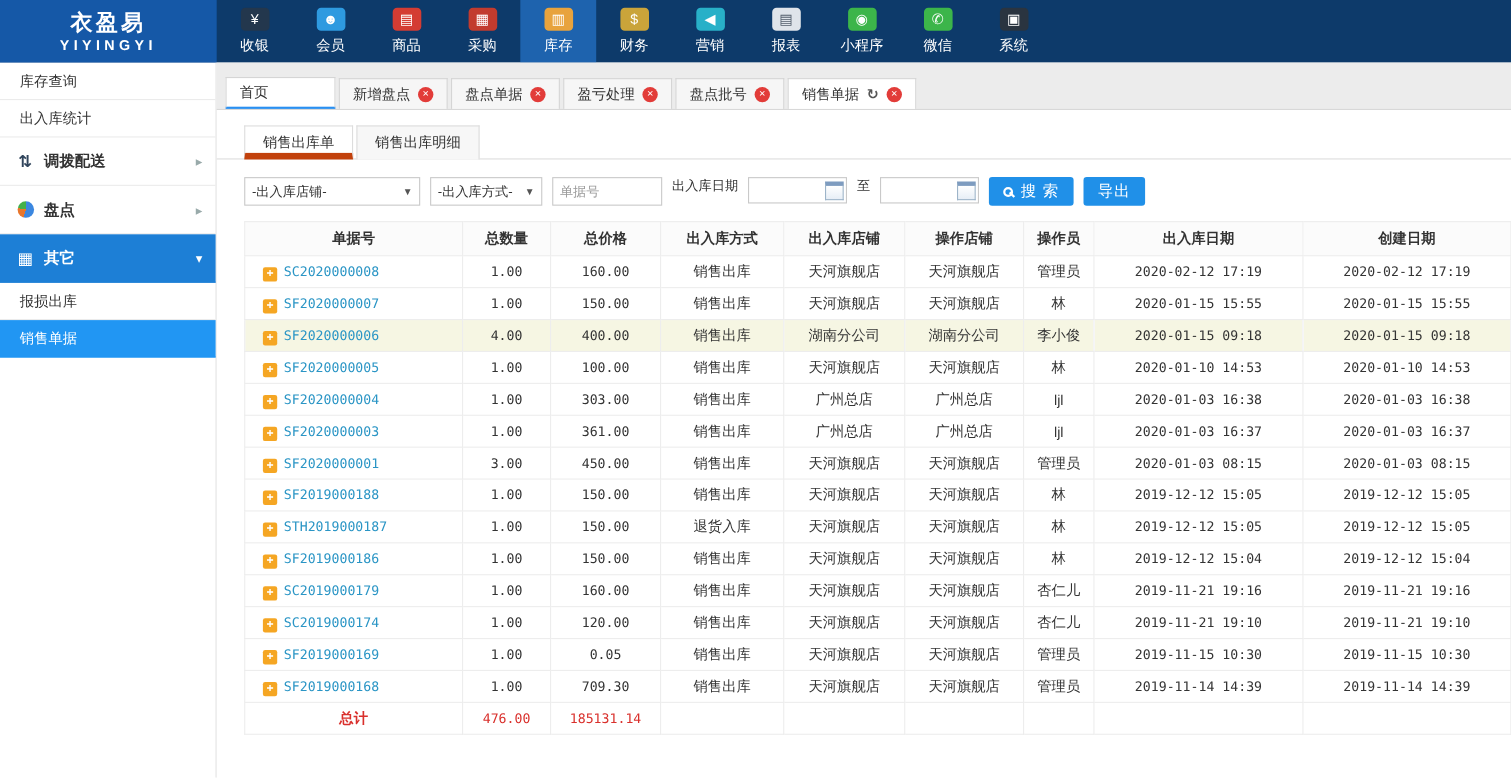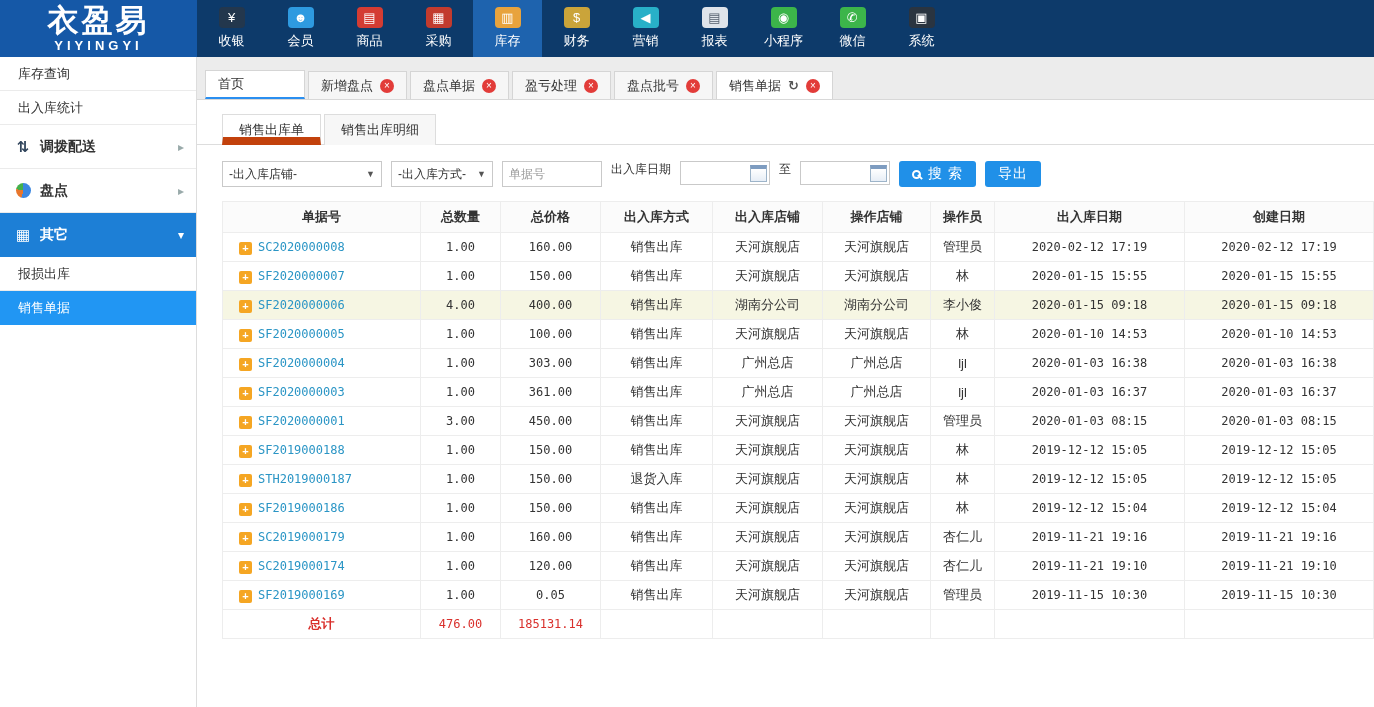--- a/index.html
+++ b/index.html
@@ -2,21 +2,21 @@
 <html><head>
 <meta charset="utf-8">
 <style>
 *{box-sizing:border-box;margin:0;padding:0}
 html,body{width:1374px;height:707px;overflow:hidden;background:#fff;color:#333;
   font-family:"Liberation Sans","DejaVu Sans",sans-serif;font-size:12px}
 
 .topbar{display:flex;height:57px;background:#0d3a6a}
 .logo{width:197px;height:57px;background:#1558a7;color:#fff;display:flex;flex-direction:column;
   align-items:center;justify-content:center;line-height:1;cursor:pointer}
-.logo-main{font-size:31px;font-weight:bold;letter-spacing:3px}
+.logo-main{font-size:20px;font-weight:bold;letter-spacing:3px}
 .logo-sub{font-size:13px;font-weight:bold;letter-spacing:4px;margin-top:3px}
 .nav{display:flex;align-items:stretch}
 .nav-item{width:69px;display:flex;flex-direction:column;align-items:center;justify-content:center;
   gap:4px;color:#fff;cursor:pointer}
 .nav-item.active{background:#1e63ae}
 .nav-icon{width:26px;height:21px;border-radius:4px;display:flex;align-items:center;justify-content:center;
   font-size:13px;color:#fff}
 .nav-label{font-size:13px}
 
 .layout{display:flex;height:650px}
@@ -40,21 +40,21 @@
   border:1px solid #d5d5d5;border-bottom:none;margin-right:3px;cursor:pointer;font-size:13px;white-space:nowrap}
 .tab.home{min-width:100px;background:#fff;border-bottom:2px solid #2a8ff0;height:29px}
 .tab.active{background:#fff}
 .tab-close{width:14px;height:14px;border-radius:50%;background:#e23c39;color:#fff;font-size:10px;
   line-height:13px;text-align:center;flex:none}
 .tab-refresh{color:#555;font-size:13px;font-weight:bold}
 
 .subtabs{padding:13px 0 0 25px;border-bottom:1px solid #ddd;display:flex}
 .subtab{height:31px;line-height:29px;padding:0 16px;border:1px solid #ddd;border-bottom:none;
   background:#f7f7f7;margin-right:3px;cursor:pointer;font-size:13px;position:relative;top:1px}
-.subtab.active{background:#fff;border-bottom:8px solid #c2410c}
+.subtab.active{background:#fff;border-bottom:6px solid #c2410c}
 
 .filters{display:flex;align-items:flex-start;gap:9px;margin:16px 0 0 25px}
 .selectbox{height:26px;border:1px solid #c9c9c9;background:#fff;display:flex;align-items:center;
   justify-content:space-between;padding:0 6px;cursor:pointer;font-size:12px}
 .selectbox.shop{width:160px}
 .selectbox.type{width:102px}
 .selectbox .arr{font-size:9px;color:#555;margin-left:6px}
 .textinput{height:26px;border:1px solid #c9c9c9;padding:0 6px;width:100px;font-size:12px;font-family:inherit}
 .textinput::placeholder{color:#999}
 .datewrap{height:24px;border:1px solid #c9c9c9;width:90px;display:flex;align-items:center;
@@ -399,20 +399,31 @@
               <td class="order"><span class="plus">+</span><span class="ordnum">SF2019000169</span></td>
               <td class="mono">1.00</td>
               <td class="mono">0.05</td>
               <td>销售出库</td>
               <td>天河旗舰店</td>
               <td>天河旗舰店</td>
               <td>管理员</td>
               <td class="mono">2019-11-15 10:30</td>
               <td class="mono">2019-11-15 10:30</td>
             </tr>
+            <tr>
+              <td class="order"><span class="plus">+</span><span class="ordnum">SF2019000168</span></td>
+              <td class="mono">1.00</td>
+              <td class="mono">709.30</td>
+              <td>销售出库</td>
+              <td>天河旗舰店</td>
+              <td>天河旗舰店</td>
+              <td>管理员</td>
+              <td class="mono">2019-11-14 14:39</td>
+              <td class="mono">2019-11-14 14:39</td>
+            </tr>
             <tr class="total">
               <td class="lbl">总计</td>
               <td class="mono">476.00</td>
               <td class="mono">185131.14</td>
               <td></td>
               <td></td>
               <td></td>
               <td></td>
               <td></td>
               <td></td>

